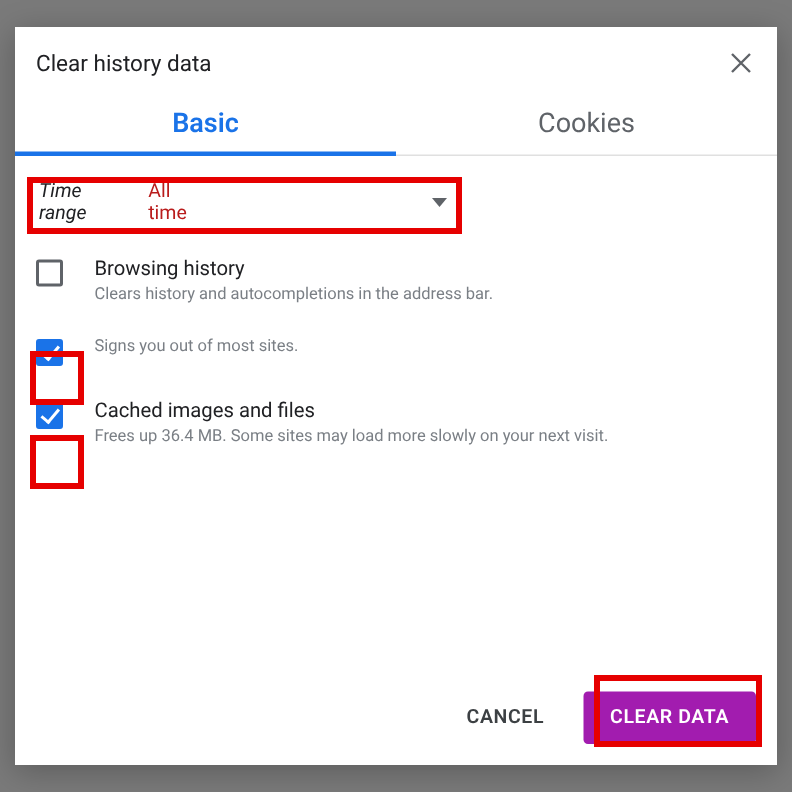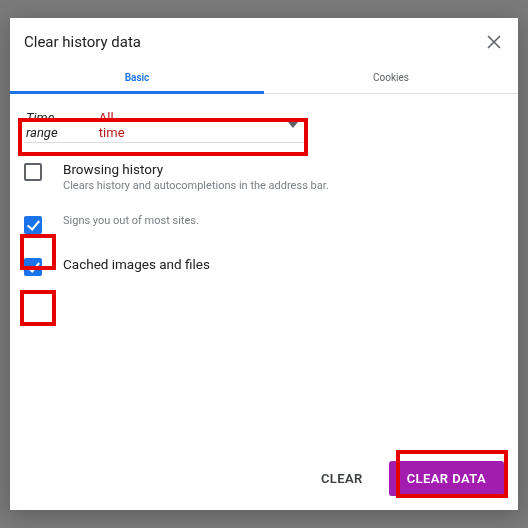--- a/index.html
+++ b/index.html
@@ -3,21 +3,21 @@
 <meta charset="utf-8">
 <style>
   * { box-sizing: border-box; }
   html, body { margin:0; padding:0; width:528px; height:528px; font-family:"Segoe UI",Roboto,Arial,sans-serif; }
   .backdrop { width:528px; height:528px; background:#7a7a7a; position:relative; overflow:hidden; }
   .dialog { position:absolute; left:10px; top:18px; width:508px; height:492px; background:#fff; box-shadow:0 4px 20px rgba(0,0,0,0.25); display:flex; flex-direction:column; }
   .dlg-head { display:flex; align-items:center; justify-content:space-between; padding:14px 14px 8px 14px; }
   .dlg-title { font-size:15px; color:#202124; }
   .close-btn { width:20px; height:20px; display:flex; align-items:center; justify-content:center; cursor:pointer; }
   .tabs { display:flex; border-bottom:1px solid #e0e0e0; position:relative; }
-  .tab { flex:1; text-align:center; padding:12px 0 10px 0; font-size:10px; color:#5f6368; cursor:pointer; }
+  .tab { flex:1; text-align:center; padding:12px 0 10px 0; font-size:18px; color:#5f6368; cursor:pointer; }
   .tab.active { color:#1a73e8; font-weight:600; }
   .tab-underline { position:absolute; bottom:-1px; left:0; width:50%; height:3px; background:#1a73e8; }
   .body { padding:10px 14px 0 14px; flex:1; overflow:auto; }
   .row-timerange { display:inline-flex; align-items:center; gap:14px; padding:6px 6px 2px 2px; border-bottom:1px solid #dadce0; width:280px; }
   .tr-label { font-size:13px; color:#202124;font-style:italic; }
   .tr-select { display:flex; align-items:center; gap:160px; font-size:13px; color:#b91c1c; cursor:pointer; }
   .tr-val { }
   .caret { width:0; height:0; border-left:5px solid transparent; border-right:5px solid transparent; border-top:6px solid #5f6368; }
   .opt { display:flex; gap:21px; padding:18px 0 4px 0; align-items:flex-start; }
   .cb { width:18px; height:18px; border:2px solid #5f6368; border-radius:2px; margin-top:2px; cursor:pointer; position:relative; flex:0 0 18px; }
@@ -73,26 +73,27 @@
         <div class="cb checked"></div>
         <div>
           <div class="opt-desc">Signs you out of most sites.</div>
         </div>
       </div>
 
       <div class="opt">
         <div class="cb checked"></div>
         <div>
           <div class="opt-title">Cached images and files</div>
+          <div class="opt-desc">Frees up 36.4 MB. Some sites may load more slowly on your next visit.</div>
         </div>
       </div>
     </div>
 
     <div class="footer">
-      <div class="btn btn-flat">CLEAR</div>
+      <div class="btn btn-flat">CANCEL</div>
       <div class="btn btn-primary">CLEAR DATA</div>
     </div>
 
     <div class="hl" style="left:8px; top:100px; width:290px; height:38px;"></div>
     <div class="hl" style="left:10px; top:216px; width:36px; height:36px;"></div>
     <div class="hl" style="left:10px; top:272px; width:36px; height:36px;"></div>
     <div class="hl" style="left:386px; top:432px; width:112px; height:48px;"></div>
   </div>
 </div>
 

